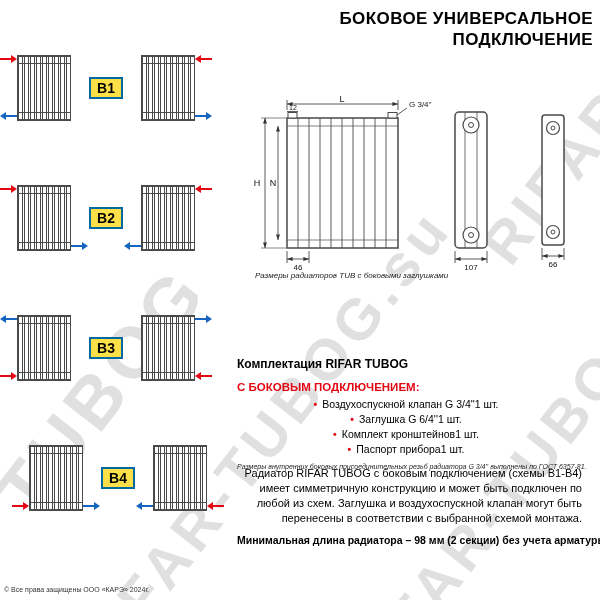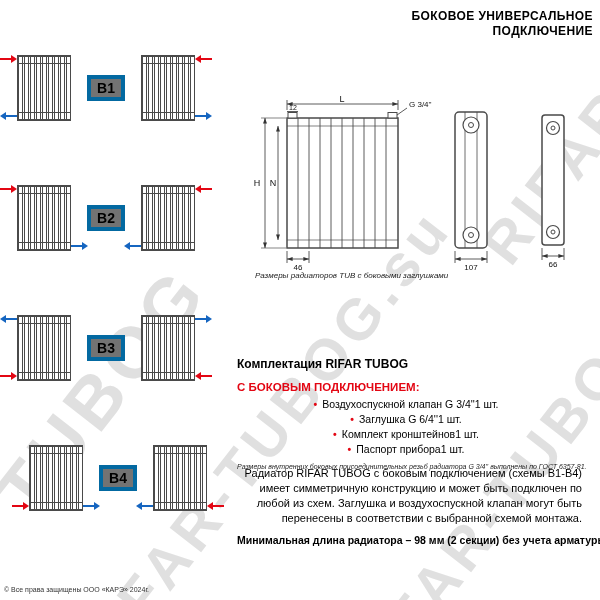--- a/index.html
+++ b/index.html
@@ -6,34 +6,34 @@
   body{font-family:"Liberation Sans",sans-serif; background:#888;}
   .page{position:relative; width:600px; height:600px; background:#fff; overflow:hidden;}
   .content{position:absolute; inset:0; z-index:1;}
 
   
   .wm{position:absolute; z-index:0; transform-origin:0 0; transform:rotate(-52deg);
       font-weight:bold; color:#e0e0e0; letter-spacing:6px; white-space:nowrap; user-select:none;}
 
   
   .title{position:absolute; top:9px; right:7px; text-align:right; font-weight:bold;
-         font-size:12px; line-height:1.22; letter-spacing:0.4px; color:#000;}
+         font-size:17px; line-height:1.22; letter-spacing:0.4px; color:#000;}
 
   
   .scheme-row{position:absolute; left:0; display:flex; align-items:center; height:66px;}
   .rad-wrap{position:relative; width:88px; height:66px;}
   .radiator{position:absolute; left:17px; top:0; width:54px; height:66px;
       border:1.5px solid #4a4a4a; border-top-width:2px; border-bottom-width:2px; box-sizing:border-box;
       background:
         repeating-linear-gradient(90deg, #4a4a4a 0 1px, rgba(0,0,0,0) 1px 4px, #4a4a4a 4px 5px, rgba(0,0,0,0) 5px 6px),
         #fff;}
   .radiator::before,.radiator::after{content:""; position:absolute; left:0; right:0; border-top:1px solid #4a4a4a;}
   .radiator::before{top:6px;} .radiator::after{bottom:6px;}
   .scheme-label-box{width:36px; display:flex; justify-content:center;}
-  .scheme-label{border:4px solid #0369a1; background:#737373; font-weight:bold; font-size:14px;
+  .scheme-label{border:2px solid #0369a1; background:#fde047; font-weight:bold; font-size:14px;
       padding:1px 6px; color:#000;}
 
   
   .arrow{position:absolute; width:11px; height:2.4px; background:currentColor;}
   .arrow::after{content:""; position:absolute; top:-2.8px; width:0; height:0;
       border-top:4px solid rgba(0,0,0,0); border-bottom:4px solid rgba(0,0,0,0);}
   .arrow.dir-right::after{left:11px; border-left:6px solid currentColor;}
   .arrow.dir-left::after{right:11px; border-right:6px solid currentColor;}
   .c-red{color:#e30613;} .c-blue{color:#1565c0;}
 

